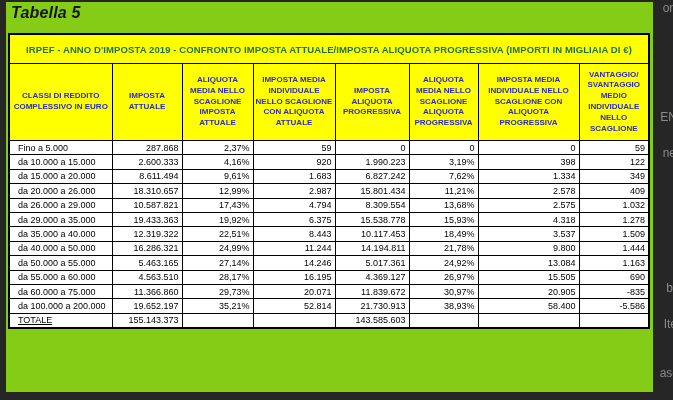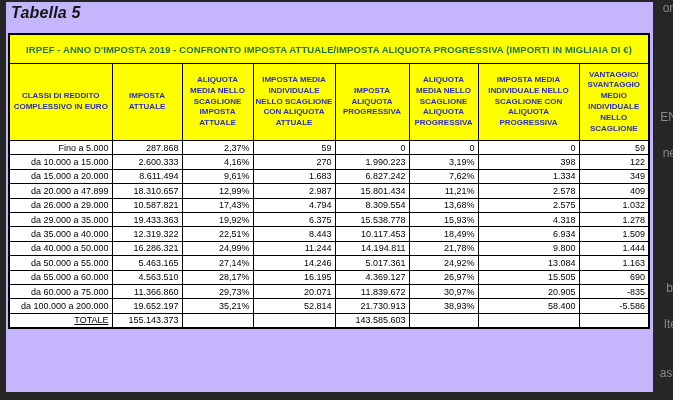--- a/index.html
+++ b/index.html
@@ -7,21 +7,21 @@
     width:673px;height:400px;position:relative;overflow:hidden;
     background:#262626;
     font-family:"Liberation Sans", sans-serif;
   }
   .frag{
     position:absolute;color:#8a8a8a;font-size:12px;white-space:nowrap;
     font-family:"Liberation Sans", sans-serif;
   }
   .panel{
     position:absolute;left:6px;top:2px;width:647px;height:390px;
-    background:#c4b5fd;
+    background:#84cc16;
   }
   .caption{
     position:absolute;left:5px;top:2px;
     font-size:16px;font-weight:bold;font-style:italic;color:#161616;
     letter-spacing:.2px;
   }
   table.t{
     position:absolute;left:2px;top:31px;
     width:641px;border-collapse:collapse;table-layout:fixed;
     border:2px solid #000;
@@ -36,21 +36,21 @@
   }
   thead th{
     background:#ffff00;color:#2b2bc8;font-weight:bold;text-align:center;
     font-size:8px;line-height:1.35;height:74px;padding:1px 2px;
     border:2px solid #000;
   }
   tbody td, tfoot td{
     font-size:9px;height:13.4px;padding:0 3px;color:#000;background:#fff;
     white-space:nowrap;
   }
-  td.label{text-align:right;padding-left:8px;}
+  td.label{text-align:left;padding-left:8px;}
   td.num{text-align:right;}
   tfoot td{font-weight:normal;}
   tfoot td.label{text-transform:none;text-decoration:underline;}
 </style>
 </head>
 <body>
 
 <span class="frag" style="right:-3px;top:1px">on</span>
 <span class="frag" style="right:-4px;top:110px">EN</span>
 <span class="frag" style="right:-3px;top:146px">ne</span>
@@ -95,38 +95,38 @@
           <td class="num">59</td>
           <td class="num">0</td>
           <td class="num">0</td>
           <td class="num">0</td>
           <td class="num">59</td>
         </tr>
         <tr>
           <td class="label">da 10.000 a 15.000</td>
           <td class="num">2.600.333</td>
           <td class="num">4,16%</td>
-          <td class="num">270</td>
+          <td class="num">920</td>
           <td class="num">1.990.223</td>
           <td class="num">3,19%</td>
           <td class="num">398</td>
           <td class="num">122</td>
         </tr>
         <tr>
           <td class="label">da 15.000 a 20.000</td>
           <td class="num">8.611.494</td>
           <td class="num">9,61%</td>
           <td class="num">1.683</td>
           <td class="num">6.827.242</td>
           <td class="num">7,62%</td>
           <td class="num">1.334</td>
           <td class="num">349</td>
         </tr>
         <tr>
-          <td class="label">da 20.000 a 47.899</td>
+          <td class="label">da 20.000 a 26.000</td>
           <td class="num">18.310.657</td>
           <td class="num">12,99%</td>
           <td class="num">2.987</td>
           <td class="num">15.801.434</td>
           <td class="num">11,21%</td>
           <td class="num">2.578</td>
           <td class="num">409</td>
         </tr>
         <tr>
           <td class="label">da 26.000 a 29.000</td>
@@ -148,21 +148,21 @@
           <td class="num">4.318</td>
           <td class="num">1.278</td>
         </tr>
         <tr>
           <td class="label">da 35.000 a 40.000</td>
           <td class="num">12.319.322</td>
           <td class="num">22,51%</td>
           <td class="num">8.443</td>
           <td class="num">10.117.453</td>
           <td class="num">18,49%</td>
-          <td class="num">6.934</td>
+          <td class="num">3.537</td>
           <td class="num">1.509</td>
         </tr>
         <tr>
           <td class="label">da 40.000 a 50.000</td>
           <td class="num">16.286.321</td>
           <td class="num">24,99%</td>
           <td class="num">11.244</td>
           <td class="num">14.194.811</td>
           <td class="num">21,78%</td>
           <td class="num">9.800</td>

